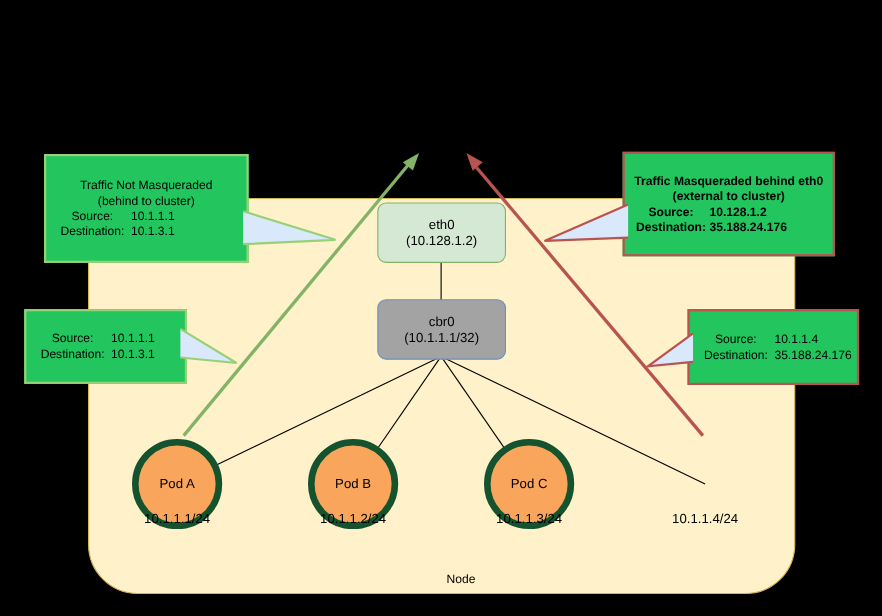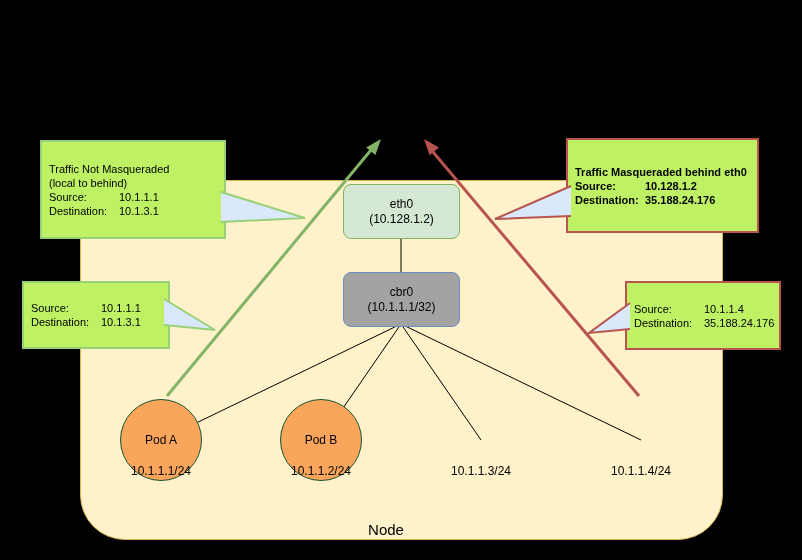--- a/index.html
+++ b/index.html
@@ -6,27 +6,27 @@
   .stage{position:relative;width:802px;height:560px;background:#000;overflow:hidden;
          font-family:"Liberation Sans",sans-serif;color:#000;}
   .node{position:absolute;left:80px;top:180px;width:643px;height:360px;background:#FFF1C9;
         border:1px solid #D6B656;border-radius:45px;z-index:0;box-sizing:border-box;}
   svg.connectors{position:absolute;left:0;top:0;z-index:1;}
   .box{position:absolute;width:117px;height:55px;border-radius:8px;display:flex;flex-direction:column;
        align-items:center;justify-content:center;font-size:12px;line-height:15px;z-index:2;box-sizing:border-box;}
   .eth0{left:343px;top:184px;background:#D5E8D4;border:1px solid #82B366;}
   .cbr0{left:343px;top:272px;background:#a3a3a3;border:1px solid #6C8EBF;}
   .pod{position:absolute;top:399px;width:82px;height:82px;border-radius:50%;background:#F9A65C;
-       border:1px solid #14532d;display:flex;align-items:center;justify-content:center;
+       border:6px solid #14532d;display:flex;align-items:center;justify-content:center;
        font-size:12px;z-index:2;box-sizing:border-box;}
   .pod-ip{position:absolute;top:464px;width:120px;text-align:center;font-size:12px;z-index:2;}
-  .node-label{position:absolute;left:336px;top:521px;width:100px;text-align:center;font-size:15px;z-index:2;}
-  .callout{position:absolute;background:#bef264;border:2px solid #888;z-index:4;font-size:11px;
+  .node-label{position:absolute;left:369px;top:521px;width:100px;text-align:center;font-size:11px;z-index:2;}
+  .callout{position:absolute;background:#22c55e;border:2px solid #888;z-index:4;font-size:11px;
            line-height:14px;display:flex;flex-direction:column;justify-content:center;
-           padding:8px 7px;box-sizing:border-box;}
+           padding:8px 7px;box-sizing:border-box;text-align:center;}
   .callout.green{border-color:#97D077;}
   .callout.red{border-color:#B85450;}
   .kv{display:flex;}
   .kv .k{width:70px;flex:none;}
   svg.overlay{position:absolute;left:0;top:0;z-index:5;pointer-events:none;}
 </style>
 </head>
 <body>
 
 <div class="stage">
@@ -49,31 +49,34 @@
     <span>cbr0</span>
     <span>(10.1.1.1/32)</span>
   </div>
 
   <div class="pod" style="left:120px;">
     <span>Pod A</span>
   </div>
   <div class="pod" style="left:280px;text-align:right;">
     <span>Pod B</span>
   </div>
+  <div class="pod" style="left:440px;">
+    <span>Pod C</span>
+  </div>
 
   <div class="pod-ip" style="left:101px;">10.1.1.1/24</div>
   <div class="pod-ip" style="left:261px;">10.1.1.2/24</div>
   <div class="pod-ip" style="left:421px;">10.1.1.3/24</div>
   <div class="pod-ip" style="left:581px;">10.1.1.4/24</div>
 
   <div class="node-label">Node</div>
 
   <div class="callout green" style="left:40px;top:140px;width:186px;height:99px;">
     <div>Traffic Not Masqueraded</div>
-    <div>(local to behind)</div>
+    <div>(behind to cluster)</div>
     <div class="kv">
       <span class="k">Source:</span>
       <span class="v">10.1.1.1</span>
     </div>
     <div class="kv">
       <span class="k">Destination:</span>
       <span class="v">10.1.3.1</span>
     </div>
   </div>
 
@@ -83,20 +86,21 @@
       <span class="v">10.1.1.1</span>
     </div>
     <div class="kv">
       <span class="k">Destination:</span>
       <span class="v">10.1.3.1</span>
     </div>
   </div>
 
   <div class="callout red" style="left:566px;top:138px;width:193px;height:95px;font-weight:bold;">
     <div>Traffic Masqueraded behind eth0</div>
+    <div>(external to cluster)</div>
     <div class="kv">
       <span class="k">Source:</span>
       <span class="v">10.128.1.2</span>
     </div>
     <div class="kv">
       <span class="k">Destination:</span>
       <span class="v">35.188.24.176</span>
     </div>
   </div>
 

